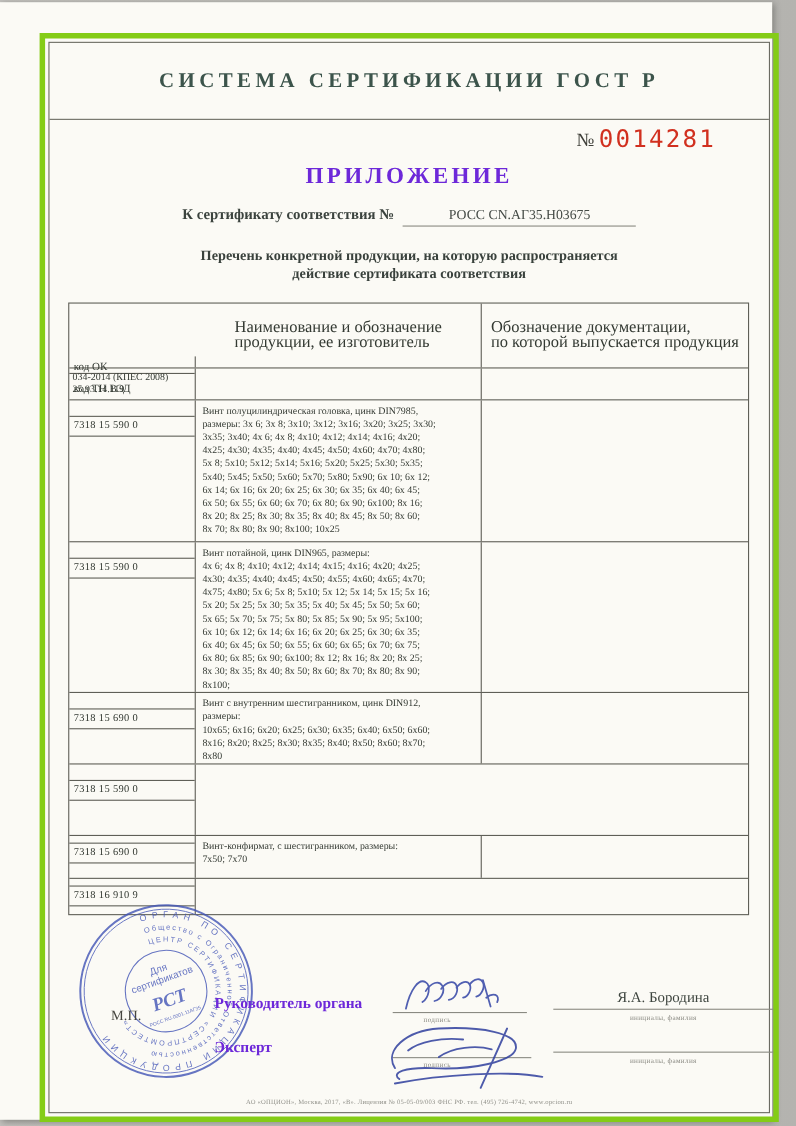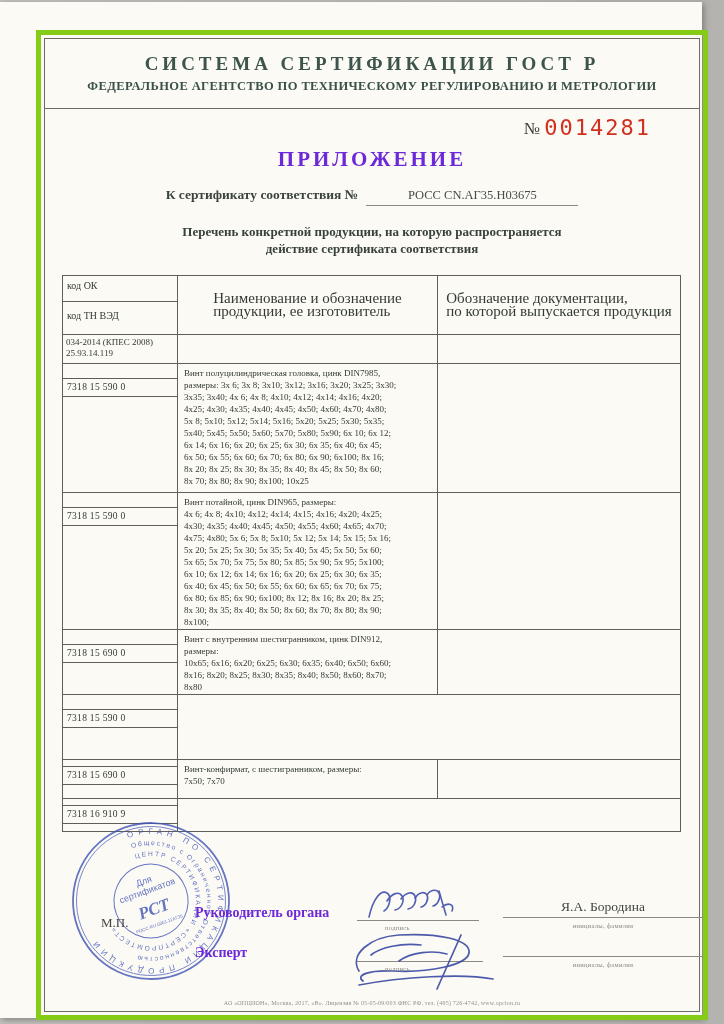--- a/index.html
+++ b/index.html
@@ -65,21 +65,21 @@
     position:absolute;left:17px;top:236px;width:619px;
     border:1px solid #5f5f57;box-sizing:border-box;
     font-size:9px;color:#343a33;
   }
   .t-row{display:flex;border-bottom:1px solid #5f5f57;}
   .t-row:last-child{border-bottom:none;}
   .c1{width:115px;border-right:1px solid #5f5f57;box-sizing:border-box;}
   .c2{width:260px;border-right:1px solid #5f5f57;box-sizing:border-box;}
   .c3{flex:1;}
   .hdr-row{height:58px;}
-  .hdr-row .c1{display:flex;flex-direction:column;}
+  .hdr-row .c1{display:flex;flex-direction:column;margin-top:48px;}
   .hc1-top{height:26px;border-bottom:1px solid #5f5f57;padding:4px 0 0 4px;box-sizing:border-box;font-size:10px;}
   .hc1-bot{padding:8px 0 0 4px;font-size:10px;}
   .hdr-cell{
     display:flex;align-items:center;justify-content:center;
     white-space:pre-line;font-size:15px;line-height:13px;font-family:Liberation Serif, serif;
   }
   .ok-row{height:28px;}
   .ok-cell{padding:2px 3px;font-size:9px;line-height:11px;}
   .row-r1{height:128px;} .row-r2{height:136px;} .row-r3{height:64px;}
   .row-r4{height:64px;} .row-r5{height:38px;} .row-r6{height:32px;}
@@ -120,21 +120,20 @@
 </style>
 </head>
 <body>
 
 <div class="paper">
   <div class="outer-frame">
     <div class="inner-frame">
 
       <div class="header-section">
         <div class="main-title">СИСТЕМА СЕРТИФИКАЦИИ ГОСТ Р</div>
-        <div class="sub-title">ФЕДЕРАЛЬНОЕ АГЕНТСТВО ПО ТЕХНИЧЕСКОМУ РЕГУЛИРОВАНИЮ И МЕТРОЛОГИИ</div>
       </div>
 
       <div class="doc-number">
         <span class="no-sign">№</span>
         <span class="no-digits">0014281</span>
       </div>
 
       <div class="appendix-title">ПРИЛОЖЕНИЕ</div>
 
       <div class="cert-line">

